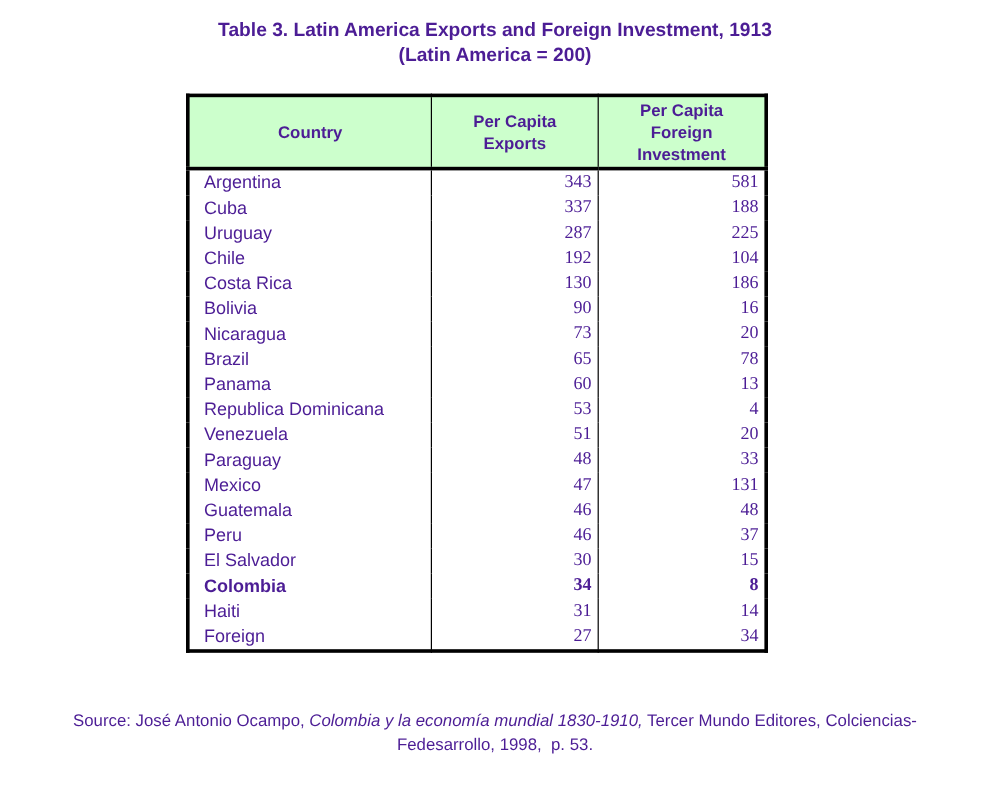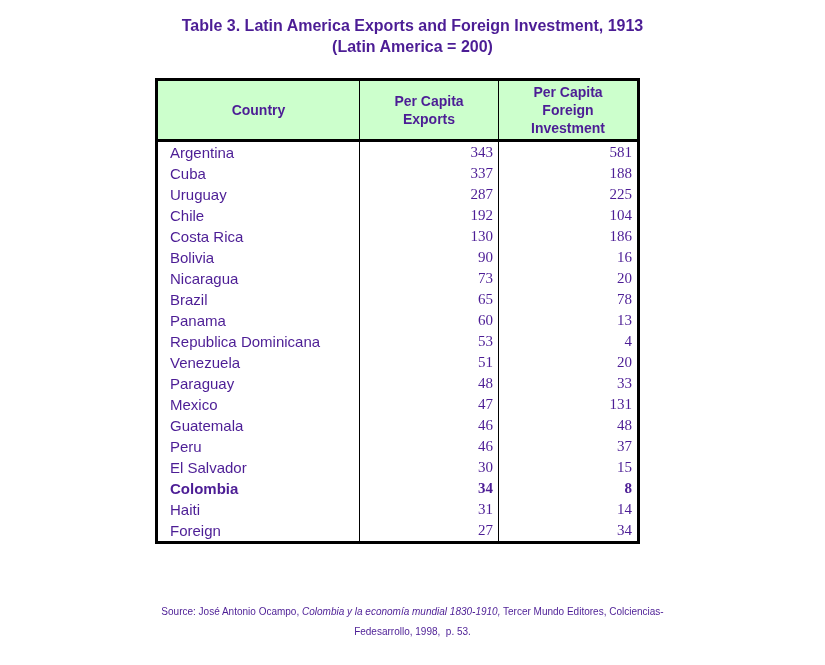--- a/index.html
+++ b/index.html
@@ -61,23 +61,22 @@
   }
   tbody td.country { text-align: left; padding-left: 12px; }
   tbody td.num { text-align: right; font-family: Liberation Serif, serif; }
   tbody tr.bold-row td { font-weight: bold; }
   .source-block {
     position: absolute;
     top: 590px;
     left: 0;
     width: 100%;
     text-align: center;
-    font-size: 10px;
+    font-size: 14px;
     line-height: 20px;
-    margin-top: 12px;
   }
   .source-line { white-space: pre-wrap; }
   .source-line .it { font-style: italic; }
 </style>
 </head>
 <body>
 
 <div class="page">
 
   <div class="title-block">

